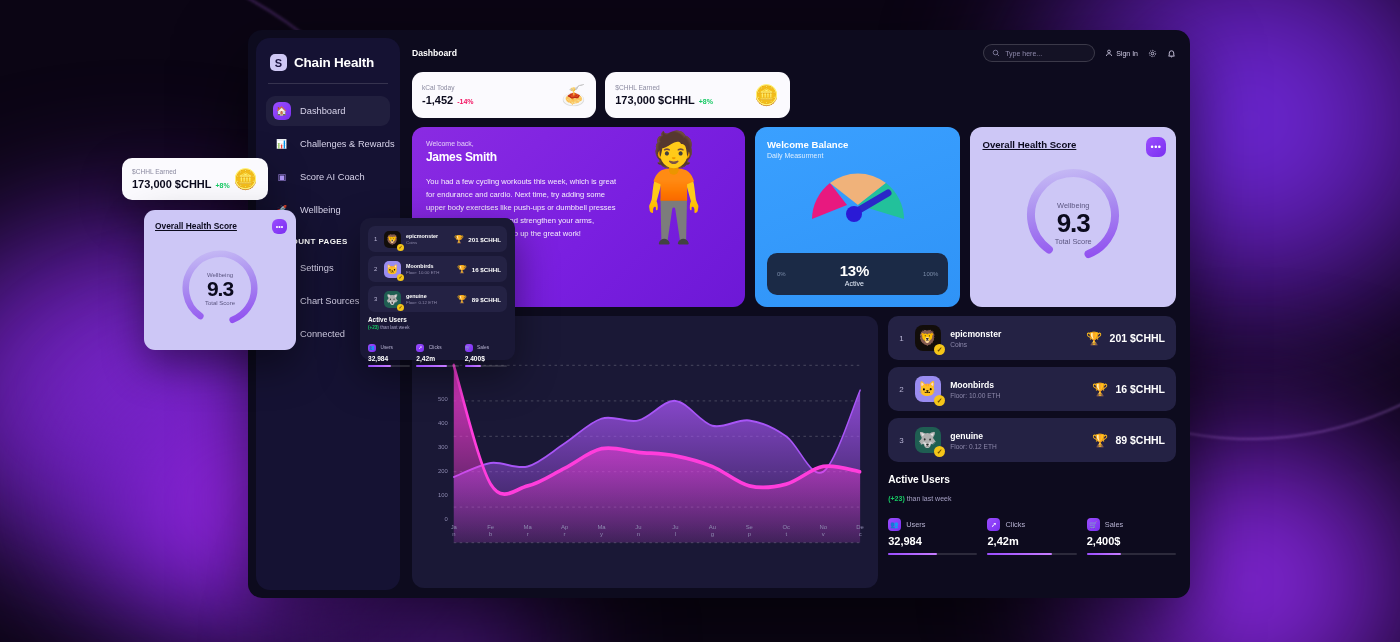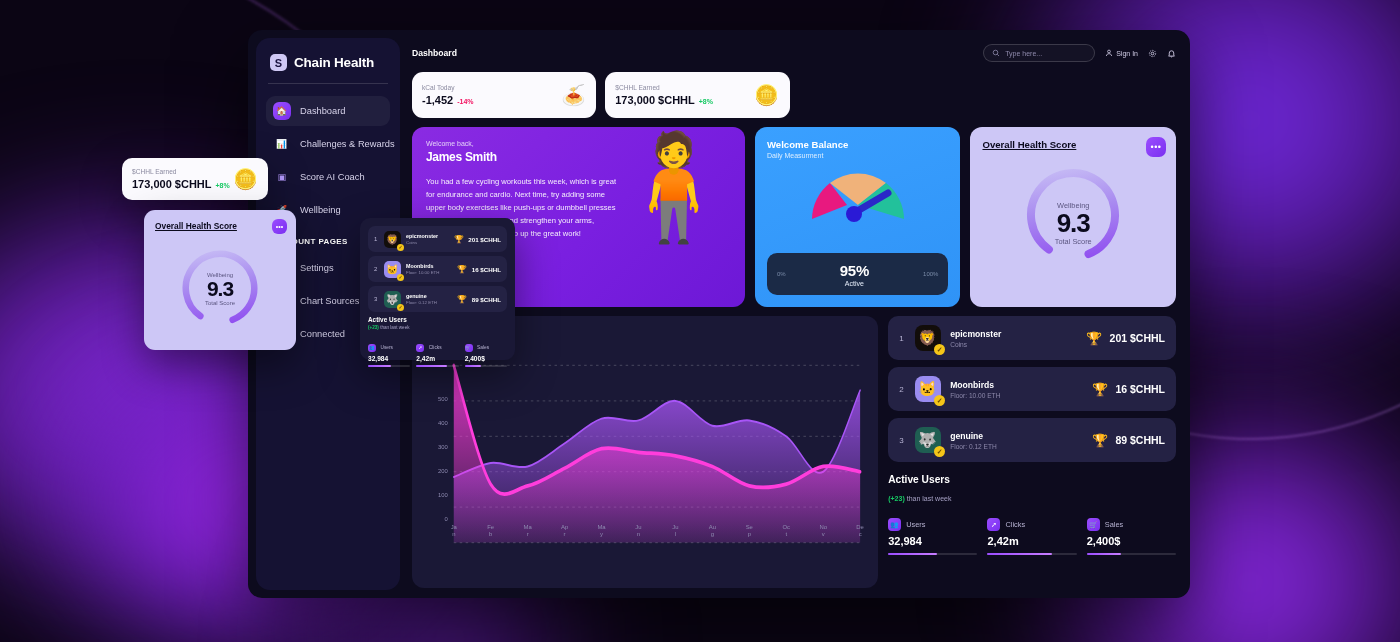--- a/index.html
+++ b/index.html
@@ -319,21 +319,21 @@
             <path d="M10 58 A46 46 0 0 1 28 22 L45 44 Z" fill="#e8197f"></path>
             <path d="M28 22 A46 46 0 0 1 84 22 L56 44 Z" fill="#f0b27a"></path>
             <path d="M84 22 A46 46 0 0 1 102 58 L56 44 Z" fill="#22c19b"></path>
             <line x1="52" y1="52" x2="86" y2="32" stroke="#2a28c8" stroke-width="7" stroke-linecap="round"></line>
             <circle cx="52" cy="53" r="8" fill="#2a1ad6"></circle>
           </svg>
         </div>
         <div class="mv-panel">
           <span class="mv-edge">0%</span>
           <div class="mv-mid">
-            <div class="mv-pct">95%</div>
+            <div class="mv-pct">13%</div>
             <div class="mv-act">Active</div>
           </div>
           <span class="mv-edge">100%</span>
         </div>
       </div>
 
       <div class="health">
         <div class="h-title">Overall Health Score</div>
         <div class="dots-btn">•••</div>
         <div class="ring-wrap">

